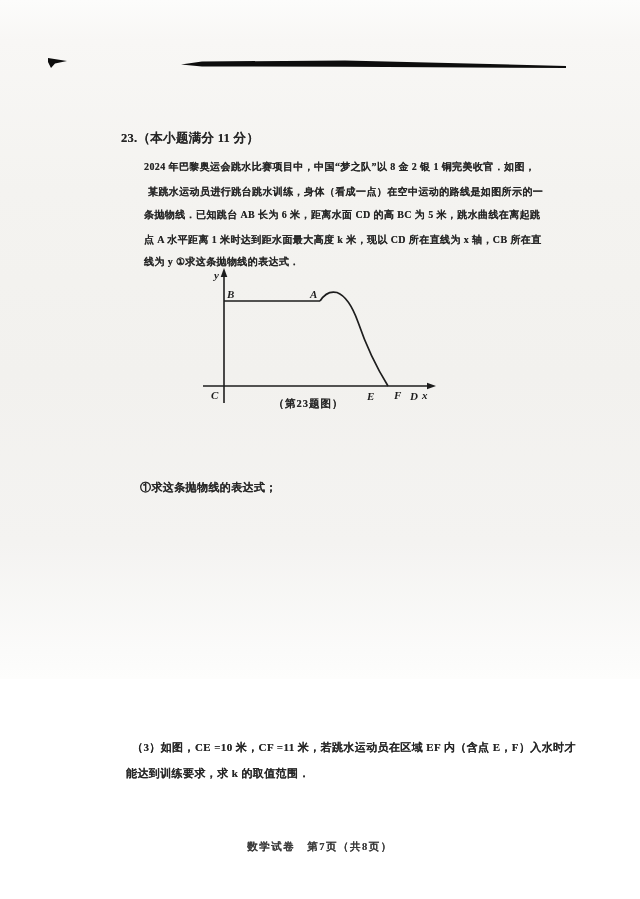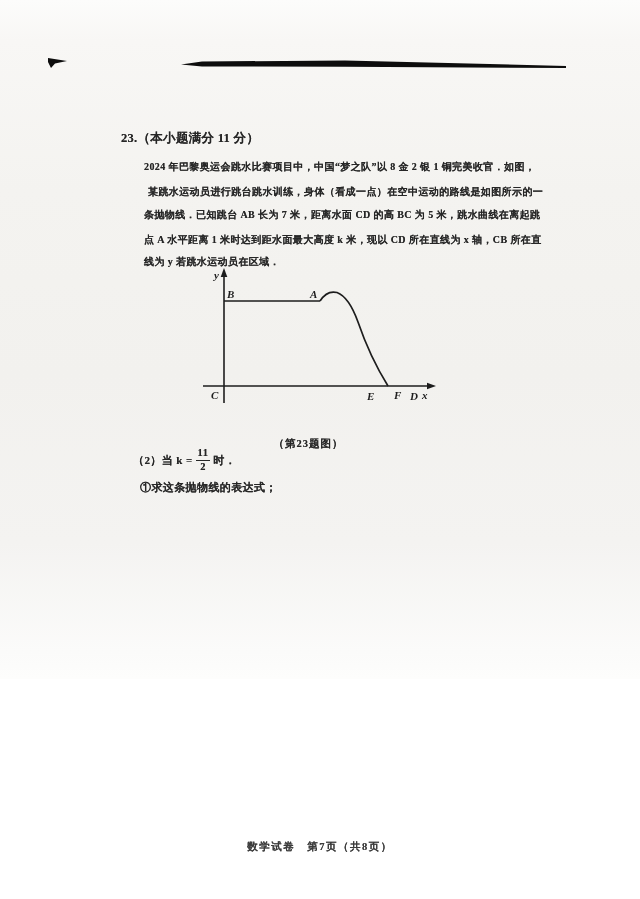--- a/index.html
+++ b/index.html
@@ -43,23 +43,23 @@
   <svg class="abs" style="left:0;top:0;" width="640" height="90" viewBox="0 0 640 90">
     <polygon points="48,58 67,61 55,63.5 51,68 48,62" fill="#0d0d0d"></polygon>
     <path d="M181,64.5 L202,61.5 L345,60.5 L566,66 L566,68 L345,66.8 L202,66.5 Z" fill="#0d0d0d"></path>
   </svg>
 
   <div class="abs ink qnum" style="left:121px;top:130px;">23.（本小题满分 11 分）</div>
 
   <div>
     <div class="abs ink bodyline" style="left:144px;top:160px;">2024 年巴黎奥运会跳水比赛项目中，中国“梦之队”以 8 金 2 银 1 铜完美收官．如图，</div>
     <div class="abs ink bodyline" style="left:148px;top:185px;">某跳水运动员进行跳台跳水训练，身体（看成一点）在空中运动的路线是如图所示的一</div>
-    <div class="abs ink bodyline" style="left:144px;top:208px;">条抛物线．已知跳台 AB 长为 7 米，距离水面 CD 的高 BC 为 5 米，跳水曲线在离起跳</div>
+    <div class="abs ink bodyline" style="left:144px;top:208px;">条抛物线．已知跳台 AB 长为 6 米，距离水面 CD 的高 BC 为 5 米，跳水曲线在离起跳</div>
     <div class="abs ink bodyline" style="left:144px;top:233px;">点 A 水平距离 1 米时达到距水面最大高度 k 米，现以 CD 所在直线为 x 轴，CB 所在直</div>
-    <div class="abs ink bodyline" style="left:144px;top:255px;">线为 y 若跳水运动员在区域．</div>
+    <div class="abs ink bodyline" style="left:144px;top:255px;">线为 y ①求这条抛物线的表达式．</div>
   </div>
 
   <svg class="abs" style="left:196px;top:266px;" width="242" height="142" viewBox="0 0 242 142">
 
     <line x1="28" y1="9" x2="28" y2="137" stroke="#1d1d1d" stroke-width="1.6"></line>
     <polygon points="28,2 24.7,11 31.3,11" fill="#1d1d1d"></polygon>
 
     <line x1="7" y1="120" x2="234" y2="120" stroke="#1d1d1d" stroke-width="1.6"></line>
     <polygon points="240,120 231,116.7 231,123.3" fill="#1d1d1d"></polygon>
 
@@ -70,31 +70,25 @@
     <text x="18" y="13">y</text>
     <text x="31" y="32">B</text>
     <text x="114" y="32">A</text>
     <text x="15" y="133">C</text>
     <text x="171" y="134">E</text>
     <text x="198" y="133">F</text>
     <text x="214" y="134">D</text>
     <text x="226" y="133">x</text>
   </svg>
 
-  <div class="abs ink caption" style="left:196px;top:397px;width:225px;margin-top:40px;">（第23题图）</div>
+  <div class="abs ink caption" style="left:196px;top:397px;width:225px;">（第23题图）</div>
 
 
-  <div class="abs ink frac-row" style="left:133px;top:448px;">
-    <span>（2）当 k =</span>
-    <span class="frac">
-      <span class="num">11</span>
-      <span class="den">2</span>
-    </span>
-    <span>时．</span>
-  </div>
 
   <div class="abs ink partline" style="left:140px;top:480px;">①求这条抛物线的表达式；</div>
 
 
+  <div class="abs ink partline" style="left:132px;top:740px;">（3）如图，CE =10 米，CF =11 米，若跳水运动员在区域 EF 内（含点 E，F）入水时才</div>
+  <div class="abs ink partline" style="left:126px;top:766px;">能达到训练要求，求 k 的取值范围．</div>
 
   <div class="abs footer ink" style="left:0;top:840px;width:640px;">数学试卷　第7页（共8页）</div>
 
 </div>
 
 </body></html>

